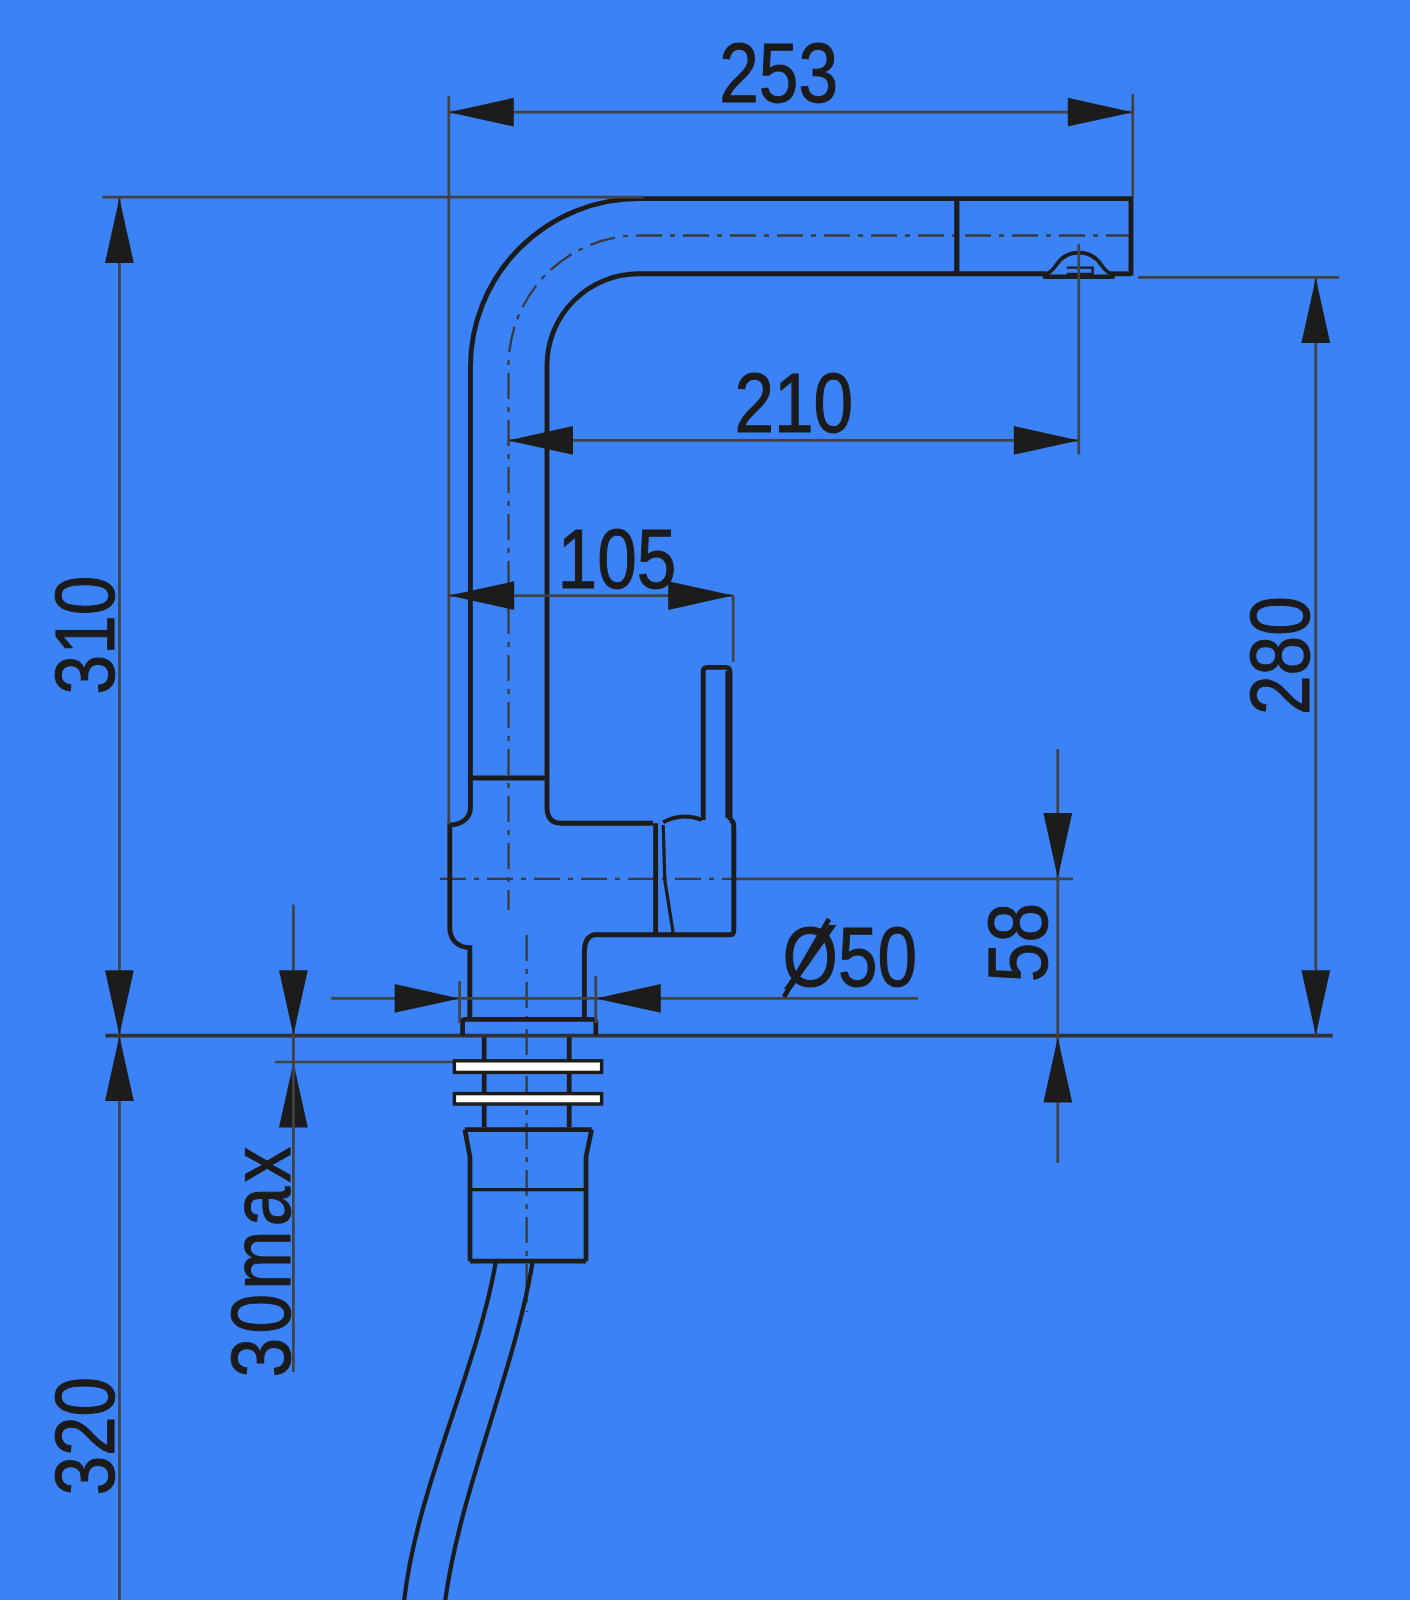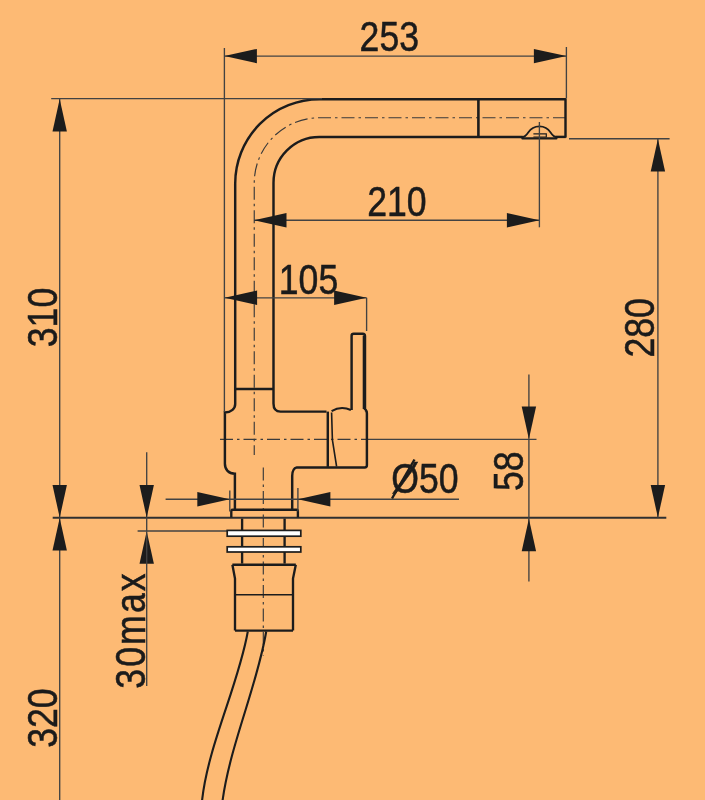--- a/index.html
+++ b/index.html
@@ -1,16 +1,16 @@
 <!DOCTYPE html>
 <html><head>
 <meta charset="utf-8">
 <style>
   html,body{margin:0;padding:0;background:#ffffff;}
-  .page{width:705px;height:800px;position:relative;background:#fdba74;overflow:hidden;}
+  .page{width:705px;height:800px;position:relative;background:#3b82f6;overflow:hidden;}
   text{font-family:"Liberation Sans",sans-serif;fill:#1b1b1b;stroke:#1b1b1b;stroke-width:0.55px;}
 </style>
 </head>
 <body>
 <div class="page">
 <svg width="705" height="800" viewBox="0 0 705 800" xmlns="http://www.w3.org/2000/svg">
 <g fill="none" stroke-linecap="butt">
 
 <g>
 <path d="M 52.7 517.8 L 666.3 517.8" stroke="#303030" stroke-width="1.9"></path>

